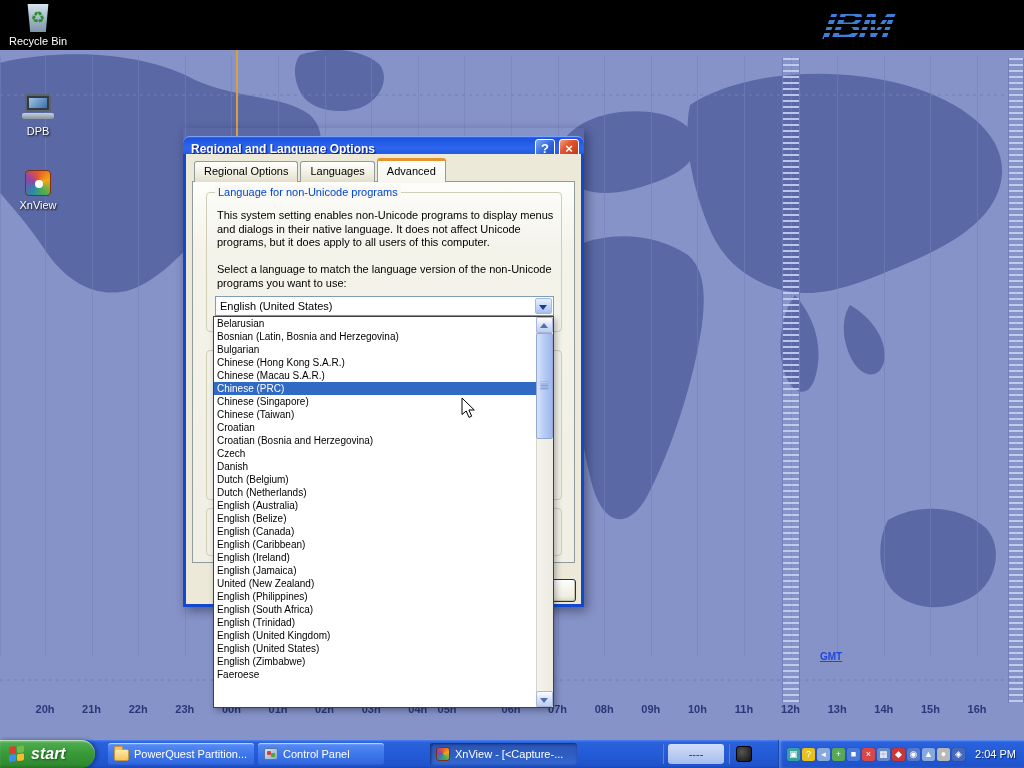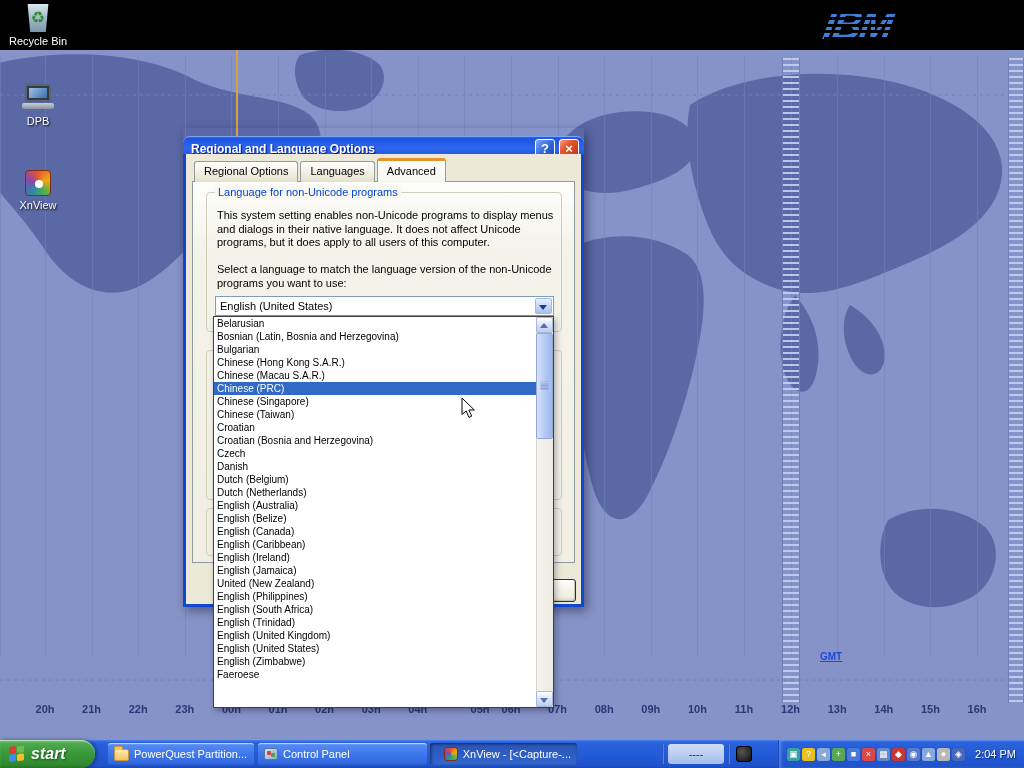--- a/index.html
+++ b/index.html
@@ -24,21 +24,21 @@
 
   
   .ibm-logo { position:absolute; right:80px; top:1px; width:120px; height:48px; }
   .ibm-text { position:absolute; left:0; top:2px; font-style:italic; font-weight:900; font-size:40px;
               letter-spacing:-2px; color:#3E7FD8; transform:skewX(-10deg); }
   .ibm-stripes { position:absolute; inset:0; background:repeating-linear-gradient(180deg,transparent 0 3.5px,#000 3.5px 6.5px); }
 
   
   .desk-icon { position:absolute; width:76px; text-align:center; z-index:3; }
   .di-recycle { left:0; top:4px; }
-  .di-dpb { left:0; top:84px;text-align:center; }
+  .di-dpb { left:0; top:94px;text-align:center; }
   .di-xnview { left:0; top:170px; }
   .desk-icon .lbl { display:block; margin-top:3px; font-size:11px; color:#fff; text-shadow:1px 1px 2px #000; }
   .rb-art { position:relative; width:26px; height:28px; margin:0 auto;
             background:linear-gradient(180deg,#D8E6EE,#9BB2C2 60%,#7E97A8);
             clip-path:polygon(10% 0,90% 0,80% 100%,20% 100%); }
   .rb-art span { position:absolute; left:0; right:0; top:4px; font-size:16px; color:#2E8B2E; }
   .dpb-art { position:relative; width:32px; height:28px; margin:0 auto; }
   .dpb-screen { position:absolute; left:3px; top:0; width:26px; height:18px; background:#333A44; border-radius:2px;
                 border:2px solid #5A6370; }
   .dpb-glass { position:absolute; left:7px; top:4px; width:18px; height:10px; background:linear-gradient(135deg,#9FC4E8,#3A6EA8); }
@@ -118,22 +118,22 @@
   .flag { width:17px; height:16px; display:grid; grid-template-columns:7px 7px; grid-template-rows:7px 7px;
           gap:1px; transform:skewY(-6deg); }
   .flag i { border-radius:1.5px; }
   .f-red { background:#E23A2E; } .f-green { background:#70B94D; } .f-blue { background:#3F8CF3; } .f-yellow { background:#FDBA2C; }
   .wbtn { position:absolute; top:3px; height:22px; border-radius:3px;
           background:linear-gradient(180deg,#8FB3F8 0%,#5389F2 10%,#3E77EC 50%,#3268DF 92%,#2A5BCE 100%);
           box-shadow:inset 0 1px 0 rgba(255,255,255,.45);
           display:flex; align-items:center; gap:5px; padding:0 6px; color:#fff; font-size:11px;
           overflow:hidden; white-space:nowrap; }
   .wbtn.pressed { background:linear-gradient(180deg,#2A55B4 0%,#2E5EC4 55%,#3467D0 100%);
-                  box-shadow:inset 1px 1px 3px rgba(0,0,30,.55);justify-content:flex-end; }
-  .wb1 { left:108px; width:146px; } .wb2 { left:258px; width:169px; } .wb3 { left:430px; width:147px; }
+                  box-shadow:inset 1px 1px 3px rgba(0,0,30,.55); }
+  .wb1 { left:108px; width:146px; } .wb2 { left:258px; width:126px; } .wb3 { left:430px; width:147px; }
   .wbtn .wlbl { overflow:hidden; text-overflow:ellipsis; }
   .ic-folder { flex:none; position:relative; width:15px; height:12px; margin-top:2px;
                background:linear-gradient(180deg,#FFE9A8,#F5C564); border:1px solid #C89838; border-radius:2px; }
   .ic-folder::before { content:""; position:absolute; left:-1px; top:-4px; width:7px; height:3px;
                background:#F5C564; border:1px solid #C89838; border-bottom:none; border-radius:2px 2px 0 0; }
   .ic-cp { flex:none; position:relative; width:14px; height:12px;
            background:linear-gradient(135deg,#D8E4F0,#90A8C0); border:1px solid #5878A0; border-radius:2px; }
   .ic-cp::before { content:""; position:absolute; left:2px; top:2px; width:4px; height:4px; background:#D84040; border-radius:1px; }
   .ic-cp::after { content:""; position:absolute; right:2px; bottom:2px; width:4px; height:4px; background:#48A848; border-radius:1px; }
   .ic-xn { flex:none; width:14px; height:14px; border-radius:3px; border:1px solid #803010;
@@ -181,21 +181,21 @@
 <div class="tz-labels">
     <span class="tz" style="left: 45px;">20h</span>
     <span class="tz" style="left: 91.6px;">21h</span>
     <span class="tz" style="left: 138.2px;">22h</span>
     <span class="tz" style="left: 184.8px;">23h</span>
     <span class="tz" style="left: 231.4px;">00h</span>
     <span class="tz" style="left: 278px;">01h</span>
     <span class="tz" style="left: 324.6px;">02h</span>
     <span class="tz" style="left: 371.2px;">03h</span>
     <span class="tz" style="left: 417.8px;">04h</span>
-    <span class="tz" style="left: 480px;">05h</span>
+    <span class="tz" style="left: 447px;">05h</span>
     <span class="tz" style="left: 511px;">06h</span>
     <span class="tz" style="left: 557.6px;">07h</span>
     <span class="tz" style="left: 604.2px;">08h</span>
     <span class="tz" style="left: 650.8px;">09h</span>
     <span class="tz" style="left: 697.4px;">10h</span>
     <span class="tz" style="left: 744px;">11h</span>
     <span class="tz" style="left: 790.6px;">12h</span>
     <span class="tz" style="left: 837.2px;">13h</span>
     <span class="tz" style="left: 883.8px;">14h</span>
     <span class="tz" style="left: 930.4px;">15h</span>

